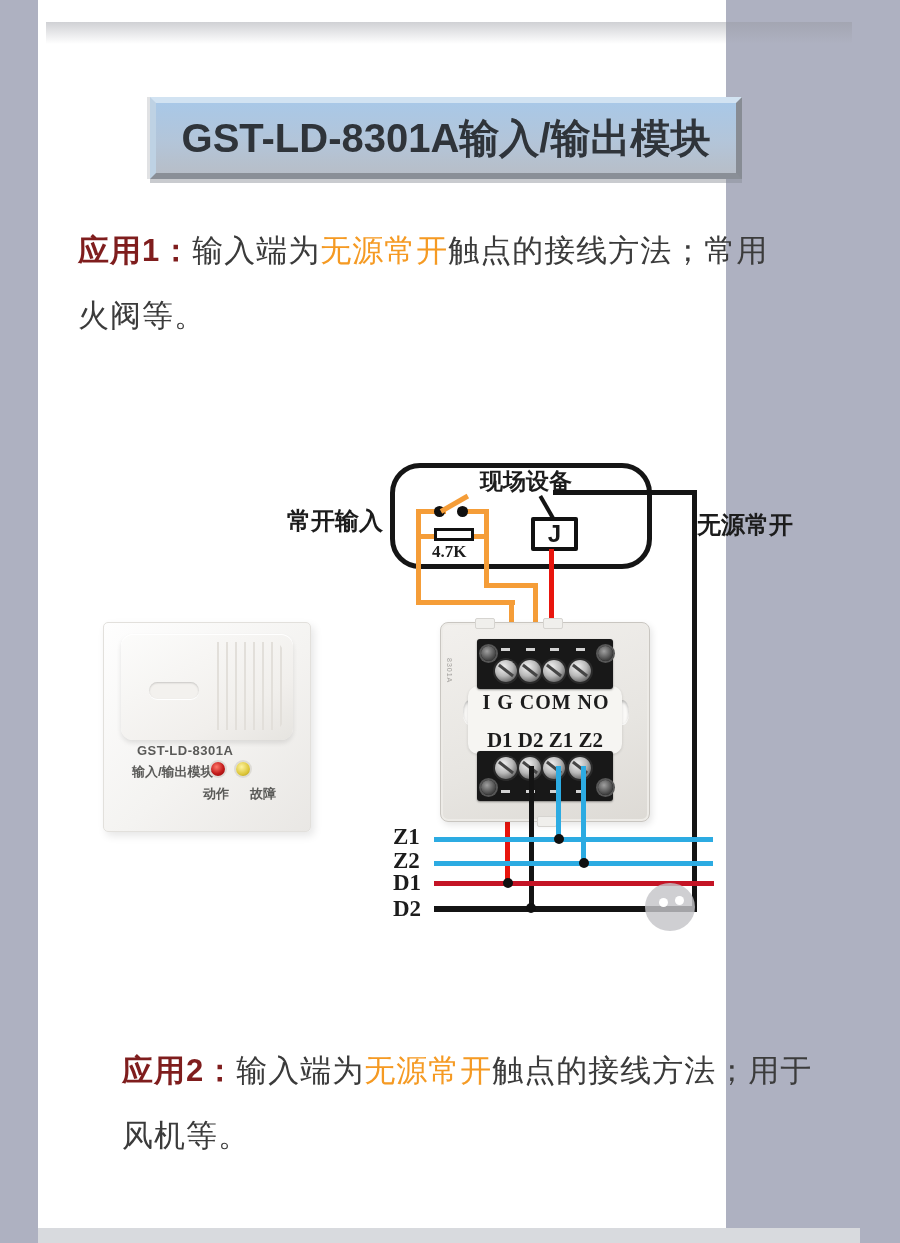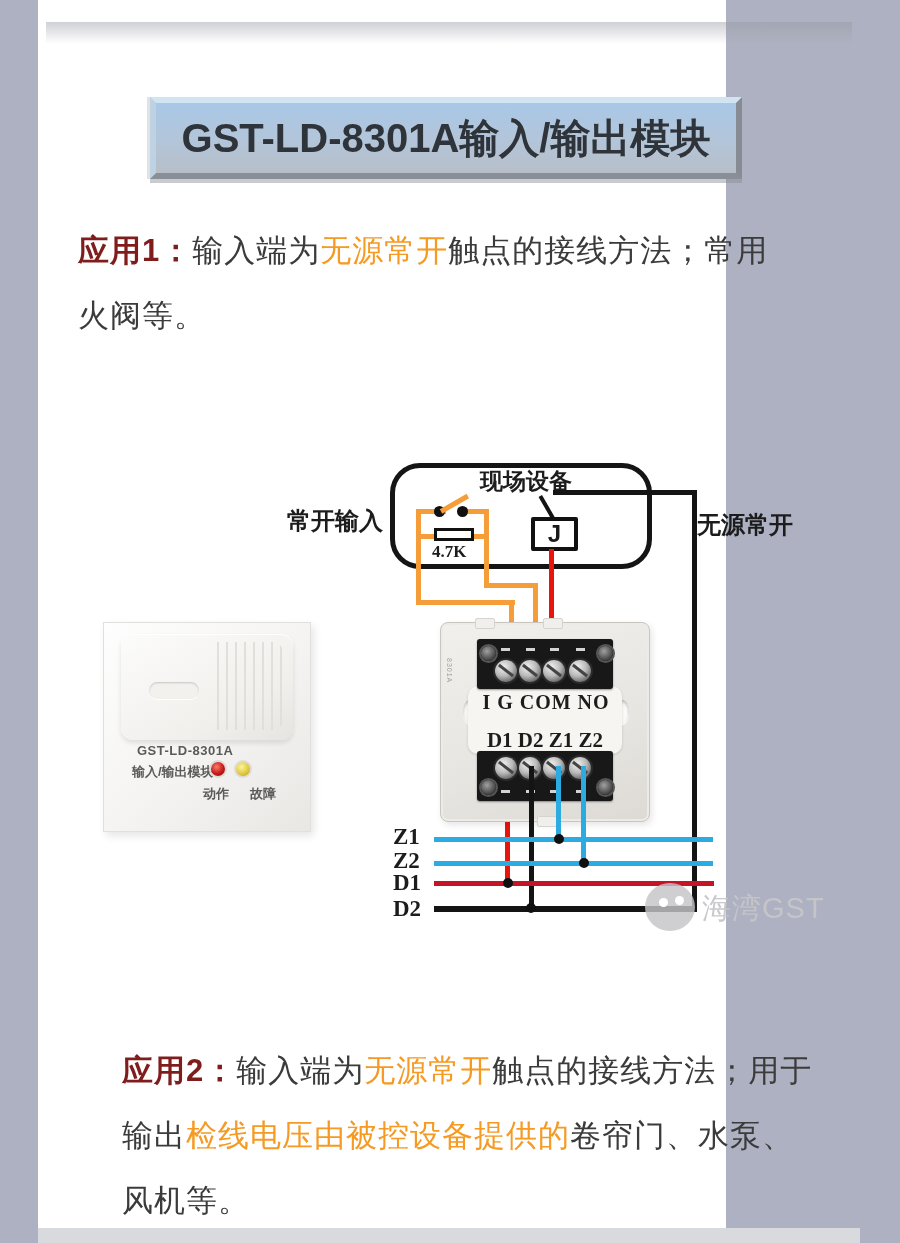--- a/index.html
+++ b/index.html
@@ -48,21 +48,21 @@
   .mcenter{position:absolute;left:430px;top:686px;width:154px;height:68px;background:#f6f5f2;border-radius:10px;box-shadow:0 1px 3px rgba(0,0,0,.14);}
   .tstrip{position:absolute;left:439px;width:136px;height:50px;background:#181818;border-radius:3px;box-shadow:0 1px 2px rgba(0,0,0,.4);}
   .screw{position:absolute;width:22px;height:22px;border-radius:50%;background:radial-gradient(circle at 38% 32%,#f2f2f2,#b9b9b9 45%,#6f6f6f 75%,#4a4a4a);box-shadow:0 0 0 2px #2a2a2a;}
   .screw::before{content:"";position:absolute;left:2px;top:9px;width:18px;height:3px;background:#454545;transform:rotate(38deg);}
   .cscrew{position:absolute;width:15px;height:15px;border-radius:50%;background:radial-gradient(circle at 40% 35%,#a0a0a0,#3f3f3f 70%);box-shadow:0 0 0 2px #565656;}
   .dash{position:absolute;width:9px;height:3px;background:#d3d3d3;}
   .oval{position:absolute;width:13px;height:24px;background:#fbfaf8;border-radius:50%;box-shadow:inset 0 2px 3px rgba(0,0,0,.25), 0 1px 0 #fff;}
   .mside{position:absolute;left:408px;top:658px;font-size:7px;color:#a3a19d;writing-mode:vertical-rl;letter-spacing:1px;}
 
   
-  .pphoto{position:absolute;left:65px;top:622px;width:206px;height:208px;background:linear-gradient(135deg,#fefefe 0%,#f4f3f1 55%,#e9e7e4 100%);border:1px solid #e2e0dc;border-radius:0;box-shadow:3px 4px 8px rgba(0,0,0,.10);}
+  .pphoto{position:absolute;left:65px;top:622px;width:206px;height:208px;background:linear-gradient(135deg,#fefefe 0%,#f4f3f1 55%,#e9e7e4 100%);border:1px solid #e2e0dc;border-radius:5px;box-shadow:3px 4px 8px rgba(0,0,0,.10);}
   .pcover{position:absolute;left:17px;top:11px;width:172px;height:106px;background:linear-gradient(150deg,#fcfcfb 0%,#f1efec 70%,#e6e4e0 100%);border-radius:12px;box-shadow:0 3px 5px rgba(0,0,0,.10), inset 0 1px 0 #fff;}
   .pridges{position:absolute;left:96px;top:8px;width:66px;height:88px;background:repeating-linear-gradient(90deg,#e2dfda 0 2px,rgba(0,0,0,0) 2px 9px);border-radius:0 10px 10px 0;}
   .pemboss{position:absolute;left:28px;top:48px;width:50px;height:17px;border-radius:9px;background:#f3f1ee;box-shadow:inset 0 1px 2px rgba(0,0,0,.18), 0 1px 0 #fff;}
   .ptext{position:absolute;font-weight:bold;color:#5a5a58;}
   .led{position:absolute;width:14px;height:14px;border-radius:50%;box-shadow:0 0 0 2px #dddbd6;}
   .led-red{background:radial-gradient(circle at 40% 35%,#ff7a6a,#c21a1a 55%,#840d0d);}
   .led-yellow{background:radial-gradient(circle at 40% 35%,#fdf3a0,#ddc63a 60%,#a89011);}
 
   
   .wmark{position:absolute;left:607px;top:875px;width:210px;height:60px;}
@@ -183,24 +183,22 @@
       <div class="led led-yellow" style="left:132px;top:139px;"></div>
       <div class="ptext" style="left:99px;top:162px;font-size:13px;">动作</div>
       <div class="ptext" style="left:146px;top:162px;font-size:13px;">故障</div>
     </div>
 
     <div class="wmark">
       <div class="wm-circle">
         <div class="wm-eye" style="left:14px;top:15px;"></div>
         <div class="wm-eye" style="left:30px;top:13px;"></div>
       </div>
-      <div class="wm-text">海湾GST</div>
     </div>
 
     <div class="para" style="top:1038px;margin-left:44px;">
       <div class="pline"><span class="t-red">应用2：</span><span>输入端为</span><span class="t-orange">无源常开</span><span>触点的接线方法；用于</span></div>
-      <div class="pline"><span>输出</span><span class="t-orange">检线电压由被控设备提供的</span><span>卷帘门、水泵、</span></div>
       <div class="pline"><span>风机等。</span></div>
     </div>
 
     <div class="bottom-strip"></div>
   </div>
 </div>
 
 </body></html>

